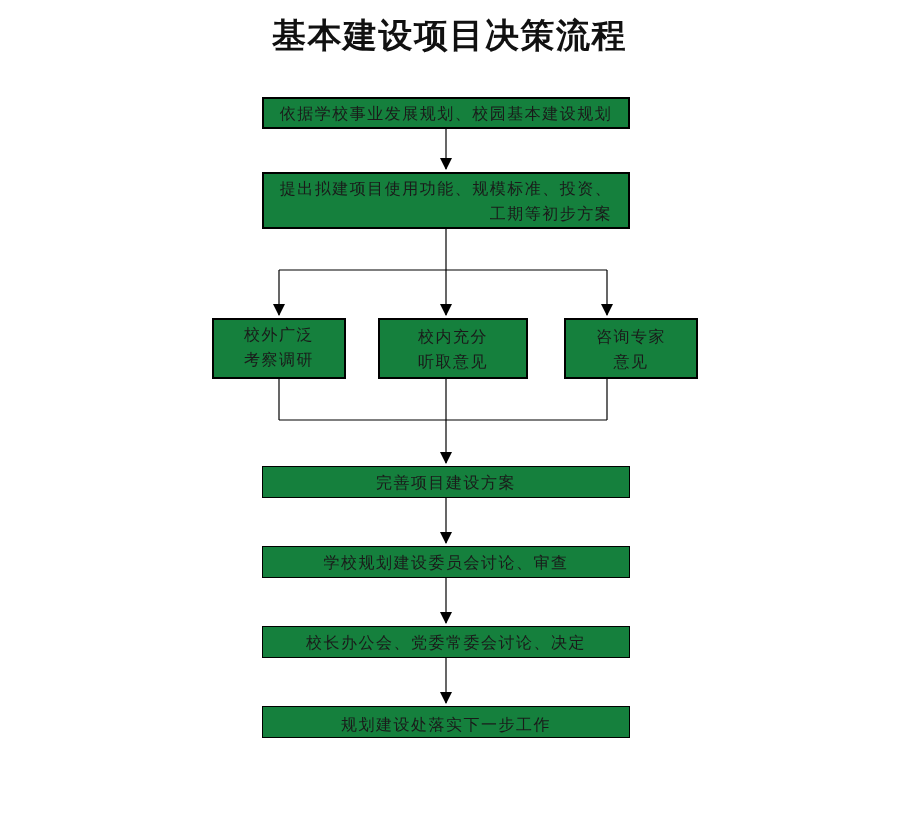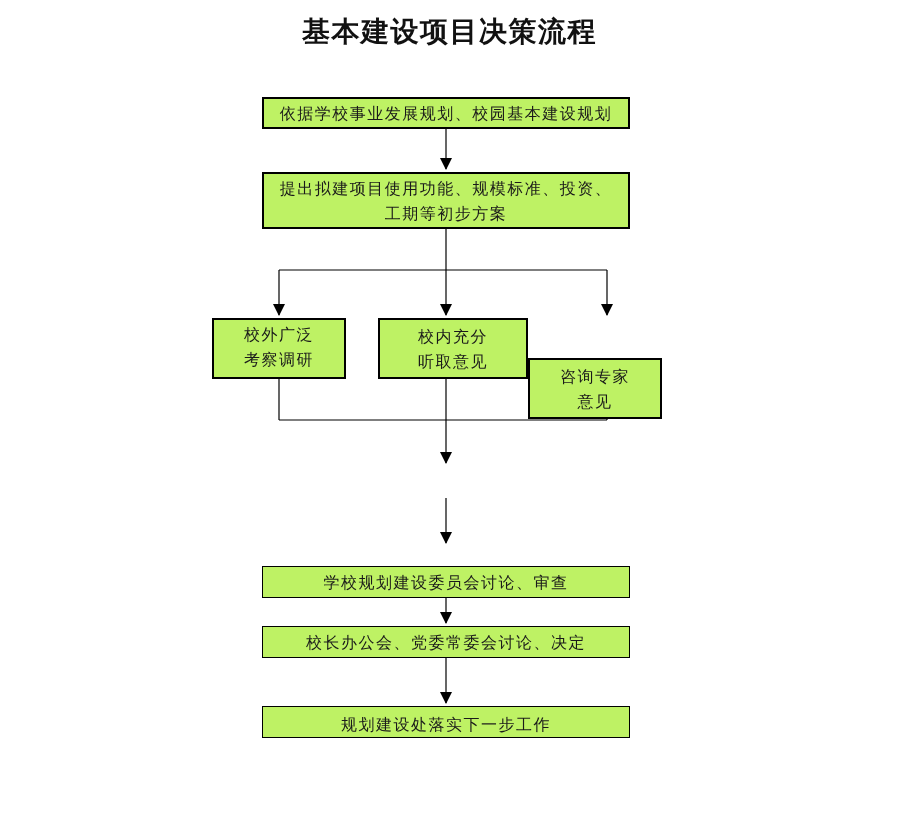--- a/index.html
+++ b/index.html
@@ -15,58 +15,58 @@
     font-family: "Liberation Serif", "DejaVu Serif", serif;
     color: #1a1a1a;
     overflow: hidden;
   }
   .diagram-title {
     position: absolute;
     left: 0;
     top: 13px;
     width: 899px;
     text-align: center;
-    font-size: 28px;
+    font-size: 34px;
     font-weight: bold;
     letter-spacing: 1.5px;
     color: #111111;
   }
   .connector-layer {
     position: absolute;
     left: 0;
     top: 0;
     width: 899px;
     height: 831px;
   }
   .node {
     position: absolute;
     box-sizing: border-box;
-    background: #bef264;
+    background: #15803d;
     border: 2px solid #000000;
     display: flex;
     align-items: center;
     justify-content: center;
     text-align: center;
     font-size: 16px;
     letter-spacing: 1.5px;
     line-height: 25px;
     white-space: pre-line;
   }
   .node.thin { border-width: 1.5px; }
   
   .n1 { left: 262px; top: 97px;  width: 368px; height: 32px; }
-  .n2 { left: 262px; top: 172px; width: 368px; height: 57px; }
+  .n2 { left: 262px; top: 172px; width: 368px; height: 57px; text-align: right; }
   .n6 { left: 262px; top: 466px; width: 368px; height: 32px; }
-  .n7 { left: 262px; top: 546px; width: 368px; height: 32px; margin-top: 20px; }
+  .n7 { left: 262px; top: 546px; width: 368px; height: 32px; }
   .n8 { left: 262px; top: 626px; width: 368px; height: 32px; }
   .n9 { left: 262px; top: 706px; width: 368px; height: 32px; align-items: flex-end; }
   
   .n3 { left: 212px; top: 318px; width: 134px; height: 61px; font-family: Liberation Mono, monospace; }
   .n4 { left: 378px; top: 318px; width: 150px; height: 61px; }
-  .n5 { left: 528px; top: 318px; width: 134px; height: 61px; margin-top: 40px; }
+  .n5 { left: 564px; top: 318px; width: 134px; height: 61px; }
 </style>
 </head>
 <body>
 
 <div class="page">
 
   <div class="diagram-title">基本建设项目决策流程</div>
 
   <svg class="connector-layer" width="899" height="831" viewBox="0 0 899 831" xmlns="http://www.w3.org/2000/svg">
     <defs>
@@ -111,20 +111,23 @@
   <div class="node n4">
     <span>校内充分
 听取意见</span>
   </div>
 
   <div class="node n5">
     <span>咨询专家
 意见</span>
   </div>
 
+  <div class="node thin n6">
+    <span>完善项目建设方案</span>
+  </div>
 
   <div class="node thin n7">
     <span>学校规划建设委员会讨论、审查</span>
   </div>
 
   <div class="node thin n8">
     <span>校长办公会、党委常委会讨论、决定</span>
   </div>
 
   <div class="node thin n9">

